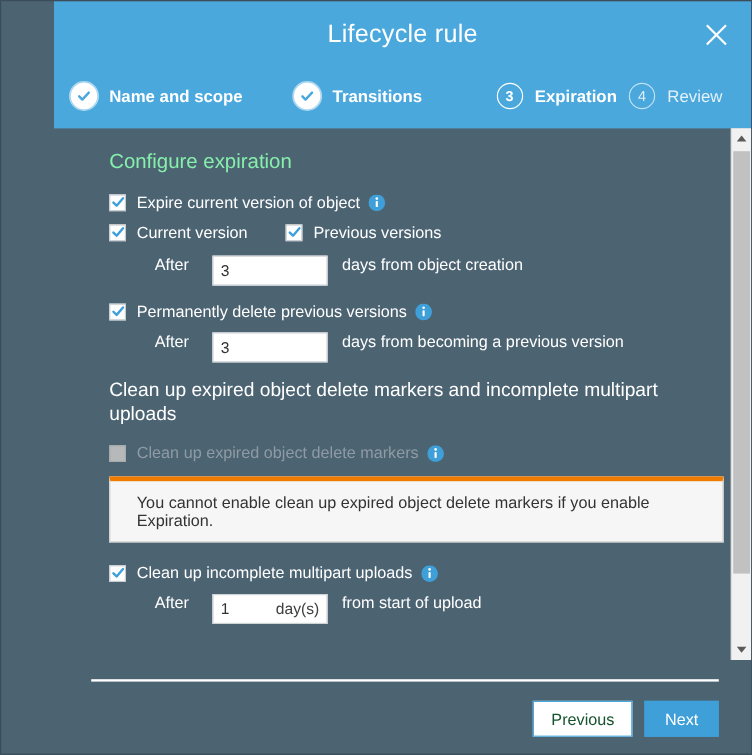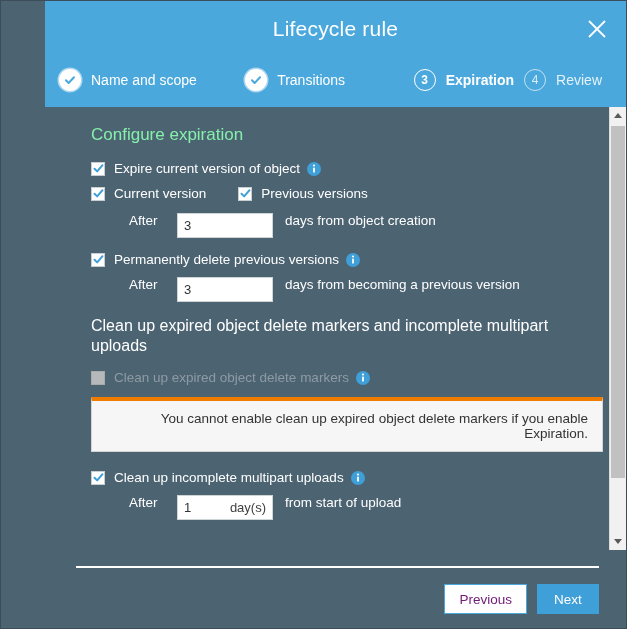--- a/index.html
+++ b/index.html
@@ -105,21 +105,21 @@
   .step-badge.upcoming {
     background: transparent;
     border: 1.5px solid rgba(255,255,255,0.65);
     color: rgba(255,255,255,0.8);
   }
   .step-label {
     color: #ffffff;
     font-size: 14px;
     white-space: nowrap;
   }
-  .step-label.done { font-weight: normal; }
+  .step-label.done { font-weight: bold; }
   .step-label.active { font-weight: bold; }
   .step-label.upcoming { color: rgba(255,255,255,0.85); }
 
   
   .body-wrap {
     flex: 1 1 auto;
     display: flex;
     min-height: 0;
     position: relative;
   }
@@ -233,21 +233,20 @@
     background: #f6f6f6;
     border: 1px solid #d4d4d4;
     border-top: 4px solid #ef7c00;
     box-sizing: border-box;
     margin: 8px 0 18px 0;
     width: 512px;
     min-height: 52px;
     display: flex;
     align-items: center;
     padding: 10px 14px 10px 22px;
-    text-align: right;
   }
   .alert-text {
     color: #333333;
     font-size: 13.5px;
   }
 
   
   .scrollbar {
     width: 17px;
     flex: 0 0 auto;
@@ -320,21 +319,21 @@
     display: flex;
     align-items: center;
     justify-content: center;
     cursor: pointer;
     border: 1px solid transparent;
     font-family: "Liberation Sans", sans-serif;
   }
   .btn-secondary {
     background: #ffffff;
     border-color: #4aa8dd;
-    color: #701a75;
+    color: #14532d;
     margin-left: 36px;
   }
   .btn-primary {
     background: #3f9fd8;
     border-color: #3f9fd8;
     color: #ffffff;
   }
 </style>
 </head>
 <body>

